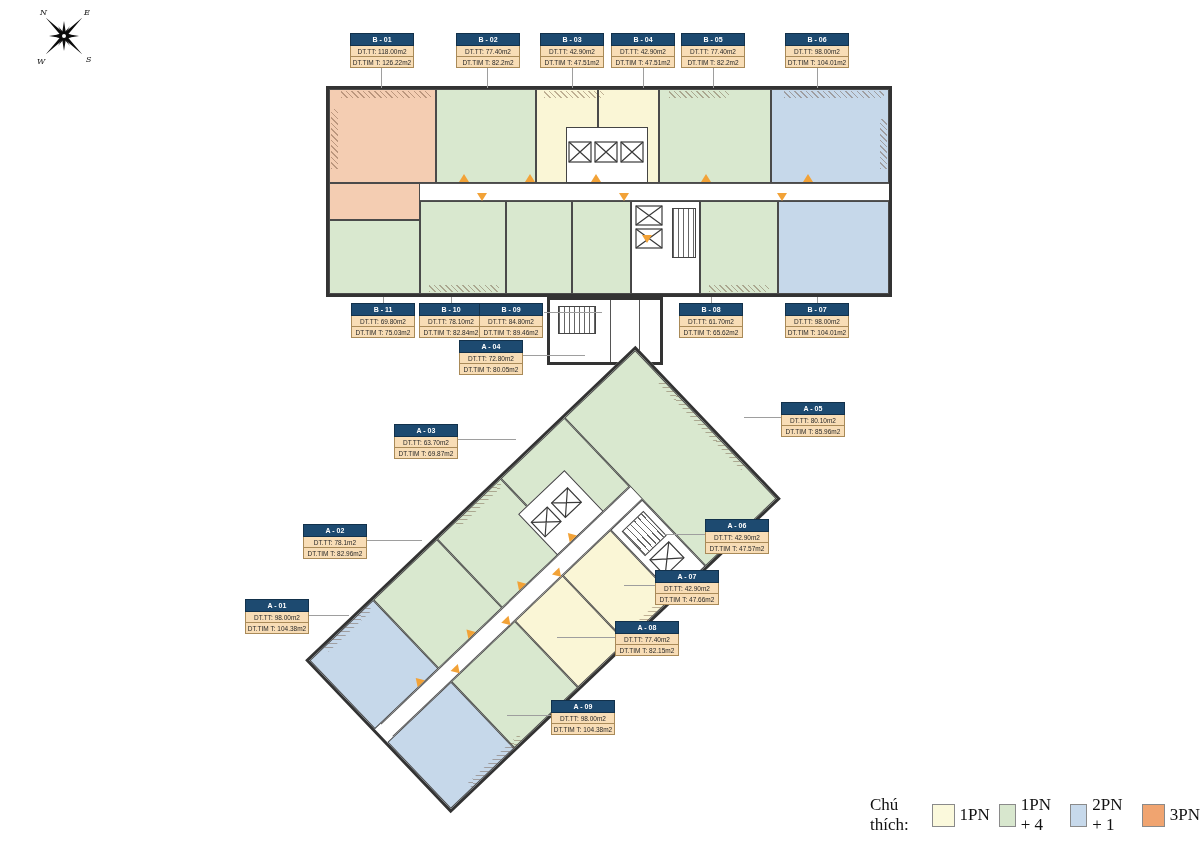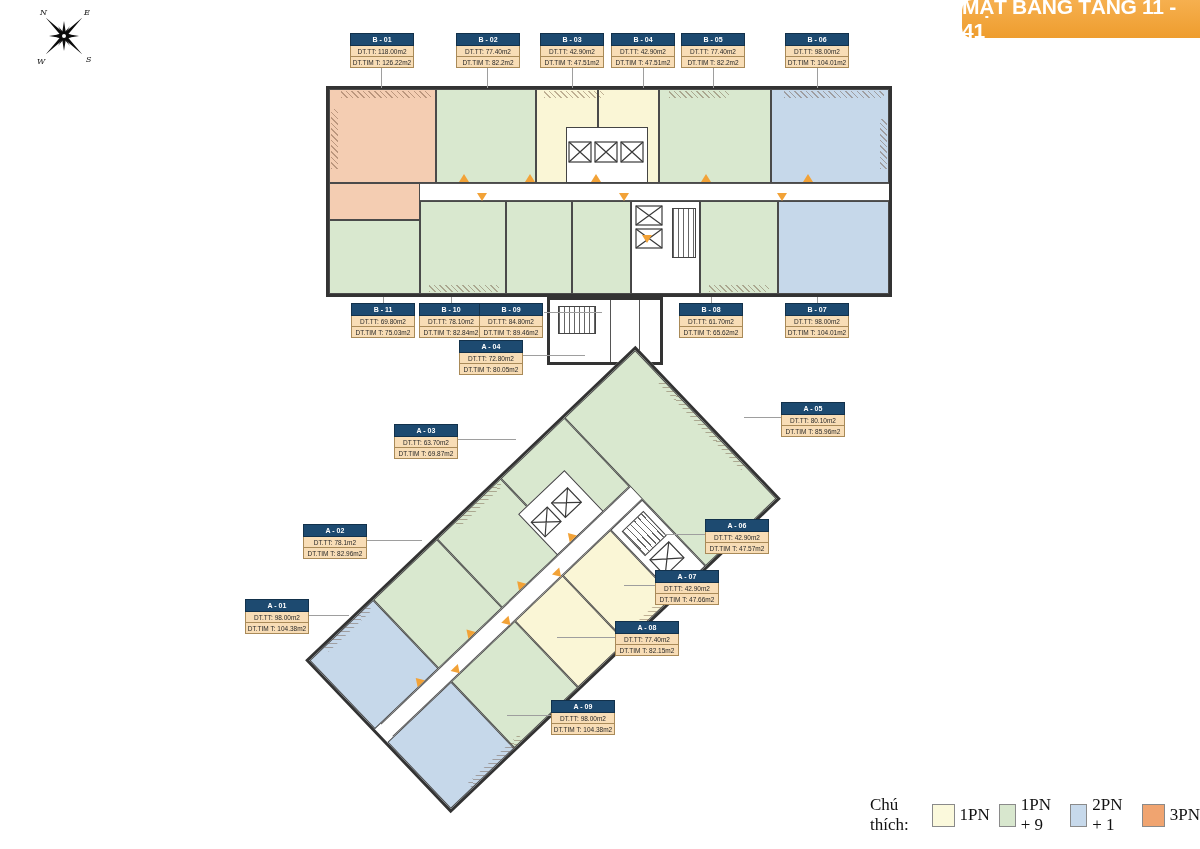--- a/index.html
+++ b/index.html
@@ -45,21 +45,20 @@
   <svg id="compass" width="76" height="68" viewBox="0 0 76 68">
     <polygon fill="#0c0c0c" points="53,34 42.2,32.3 56.4,15.6 39.7,29.8 38,19 36.3,29.8 19.6,15.6 33.8,32.3 23,34 33.8,35.7 19.6,52.4 36.3,38.2 38,49 39.7,38.2 56.4,52.4 42.2,35.7"></polygon>
     <polygon fill="#0c0c0c" points="48,34 40,31 44,24 39,30 38,26.5 37,30 32,24 36,31 28,34 36,37 32,44 37,38 38,41.5 39,38 44,44 40,37"></polygon>
     <circle cx="38" cy="34" r="2.6" fill="#fff" stroke="#0c0c0c" stroke-width="1.2"></circle>
     <text class="cletter" x="14" y="13">N</text>
     <text class="cletter" x="58" y="13">E</text>
     <text class="cletter" x="11" y="62">W</text>
     <text class="cletter" x="60" y="60">S</text>
   </svg>
 
-  <div id="banner">MẶT BẰNG TẦNG 11 - 41</div>
 
   <div class="bldg" style="left:326px;top:86px;width:560px;height:205px;">
 
     <div class="unit f-o" style="left:0;top:0;width:107px;height:94px;"></div>
     <div class="unit f-g" style="left:107px;top:0;width:100px;height:94px;"></div>
     <div class="unit f-y" style="left:207px;top:0;width:62px;height:94px;"></div>
     <div class="unit f-y" style="left:269px;top:0;width:61px;height:94px;"></div>
     <div class="unit f-g" style="left:330px;top:0;width:112px;height:94px;"></div>
     <div class="unit f-b" style="left:442px;top:0;width:118px;height:94px;"></div>
 
@@ -295,21 +294,21 @@
   </div>
 
   <div id="legend">
     <span>Chú thích:</span>
     <span class="leg-item">
       <span class="sw" style="background: rgb(251, 249, 220);"></span>
       <span>1PN</span>
     </span>
     <span class="leg-item">
       <span class="sw" style="background: rgb(216, 231, 206);"></span>
-      <span>1PN + 9</span>
+      <span>1PN + 4</span>
     </span>
     <span class="leg-item">
       <span class="sw" style="background: rgb(199, 217, 235);"></span>
       <span>2PN + 1</span>
     </span>
     <span class="leg-item">
       <span class="sw" style="background: rgb(240, 164, 112);"></span>
       <span>3PN</span>
     </span>
   </div>

